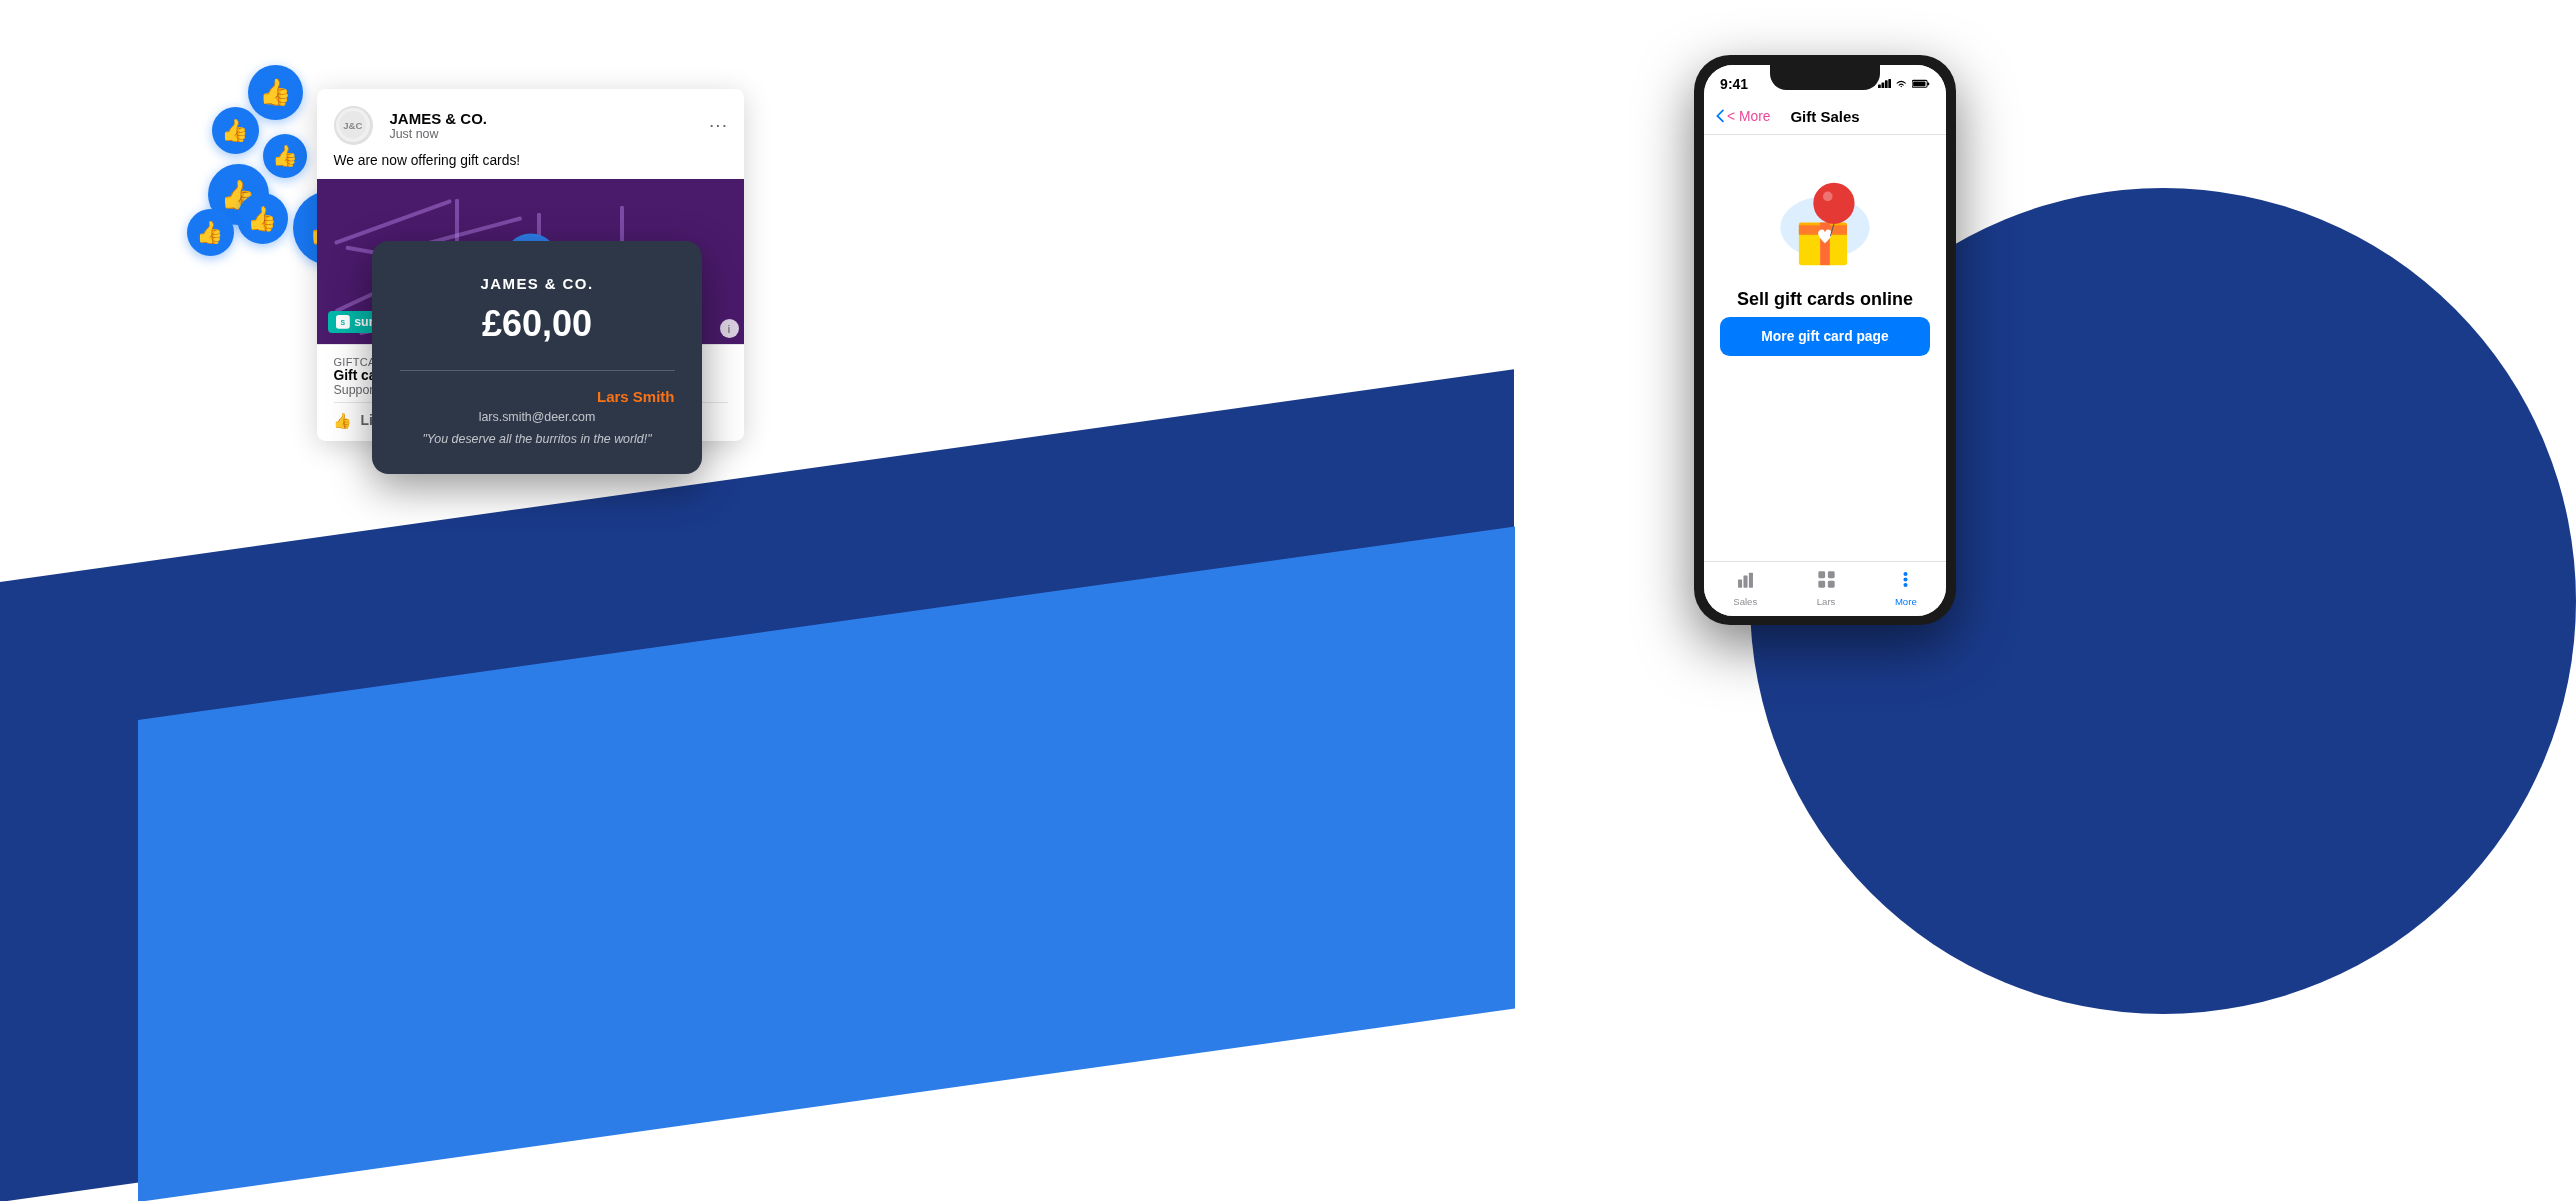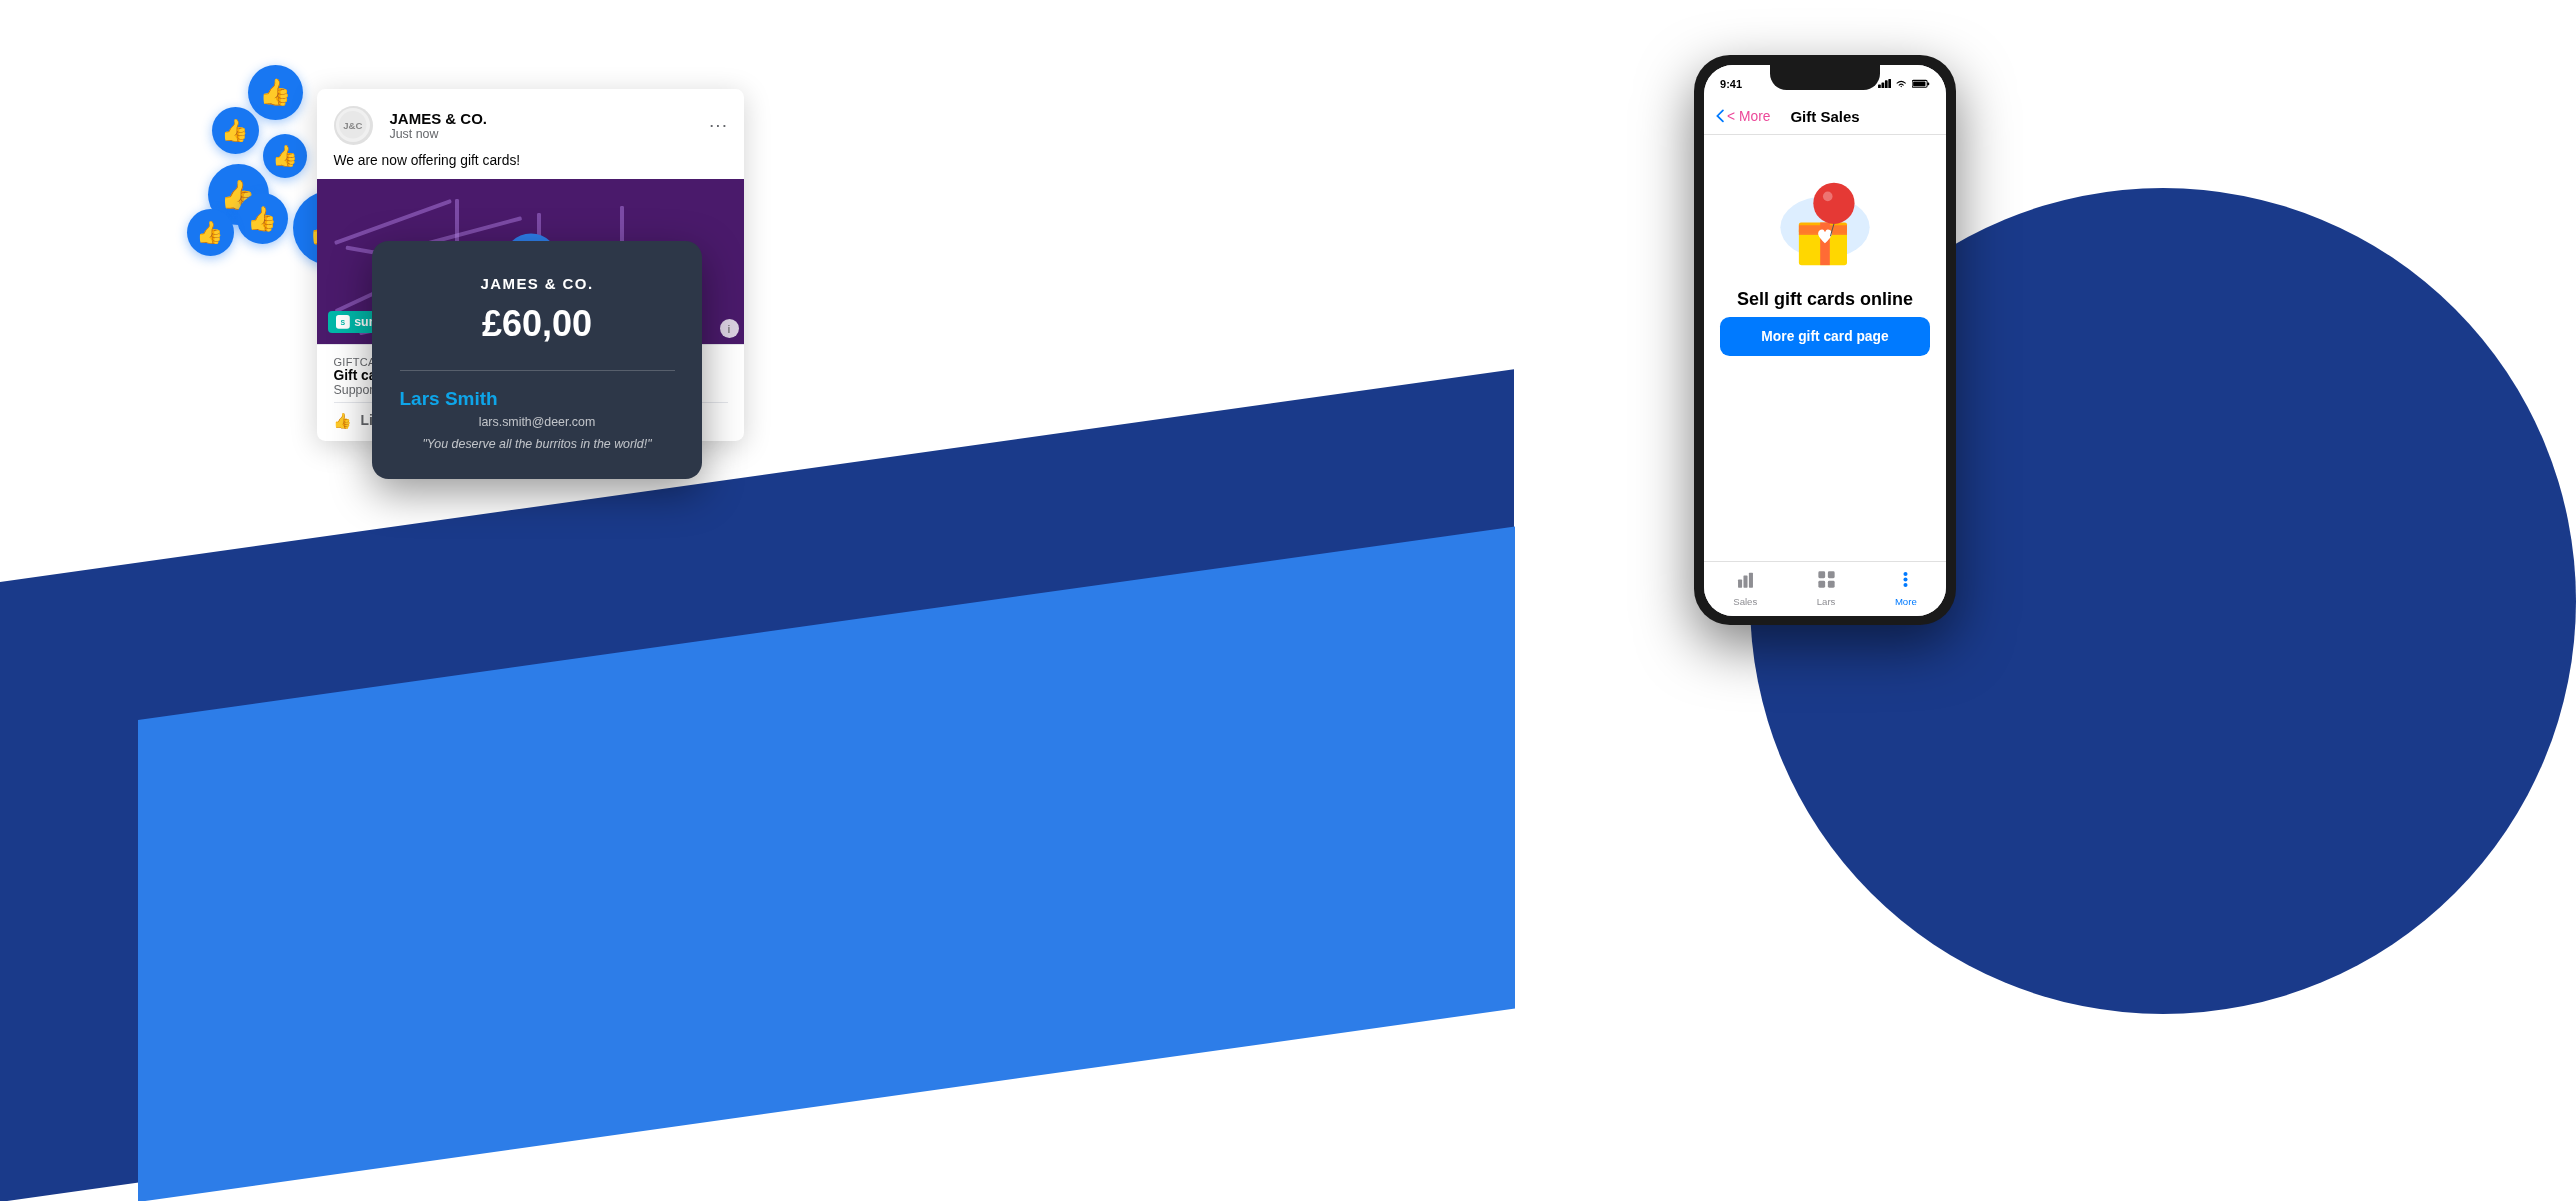--- a/index.html
+++ b/index.html
@@ -228,24 +228,24 @@
       color: white;
       text-align: center;
       margin-bottom: 25px;
     }
     .gift-card-divider {
       border: none;
       border-top: 0.7px solid rgba(255,255,255,0.2);
       margin-bottom: 16.5px;
     }
     .gift-card-name {
-      font-size: 19px;
+      font-size: 15px;
       font-weight: 600;
-      color: #0ea5e9;
-      text-align: left;
+      color: #f97316;
+      text-align: right;
       margin-bottom: 5.5px;
     }
     .gift-card-email {
       font-size: 12.4px;
       color: rgba(255,255,255,0.7);
       text-align: center;
       margin-bottom: 8.3px;
     }
     .gift-card-message {
       font-size: 12.4px;
@@ -294,21 +294,21 @@
       right: 0;
       height: 34px;
       background: white;
       display: flex;
       align-items: center;
       justify-content: space-between;
       padding: 5.5px 16.5px 0;
       z-index: 50;
     }
     .status-time {
-      font-size: 11px;
+      font-size: 14px;
       font-weight: 600;
       color: #000;
     }
     .status-icons {
       display: flex;
       gap: 4.1px;
       align-items: center;
     }
     .status-icon {
       font-size: 9.6px;

